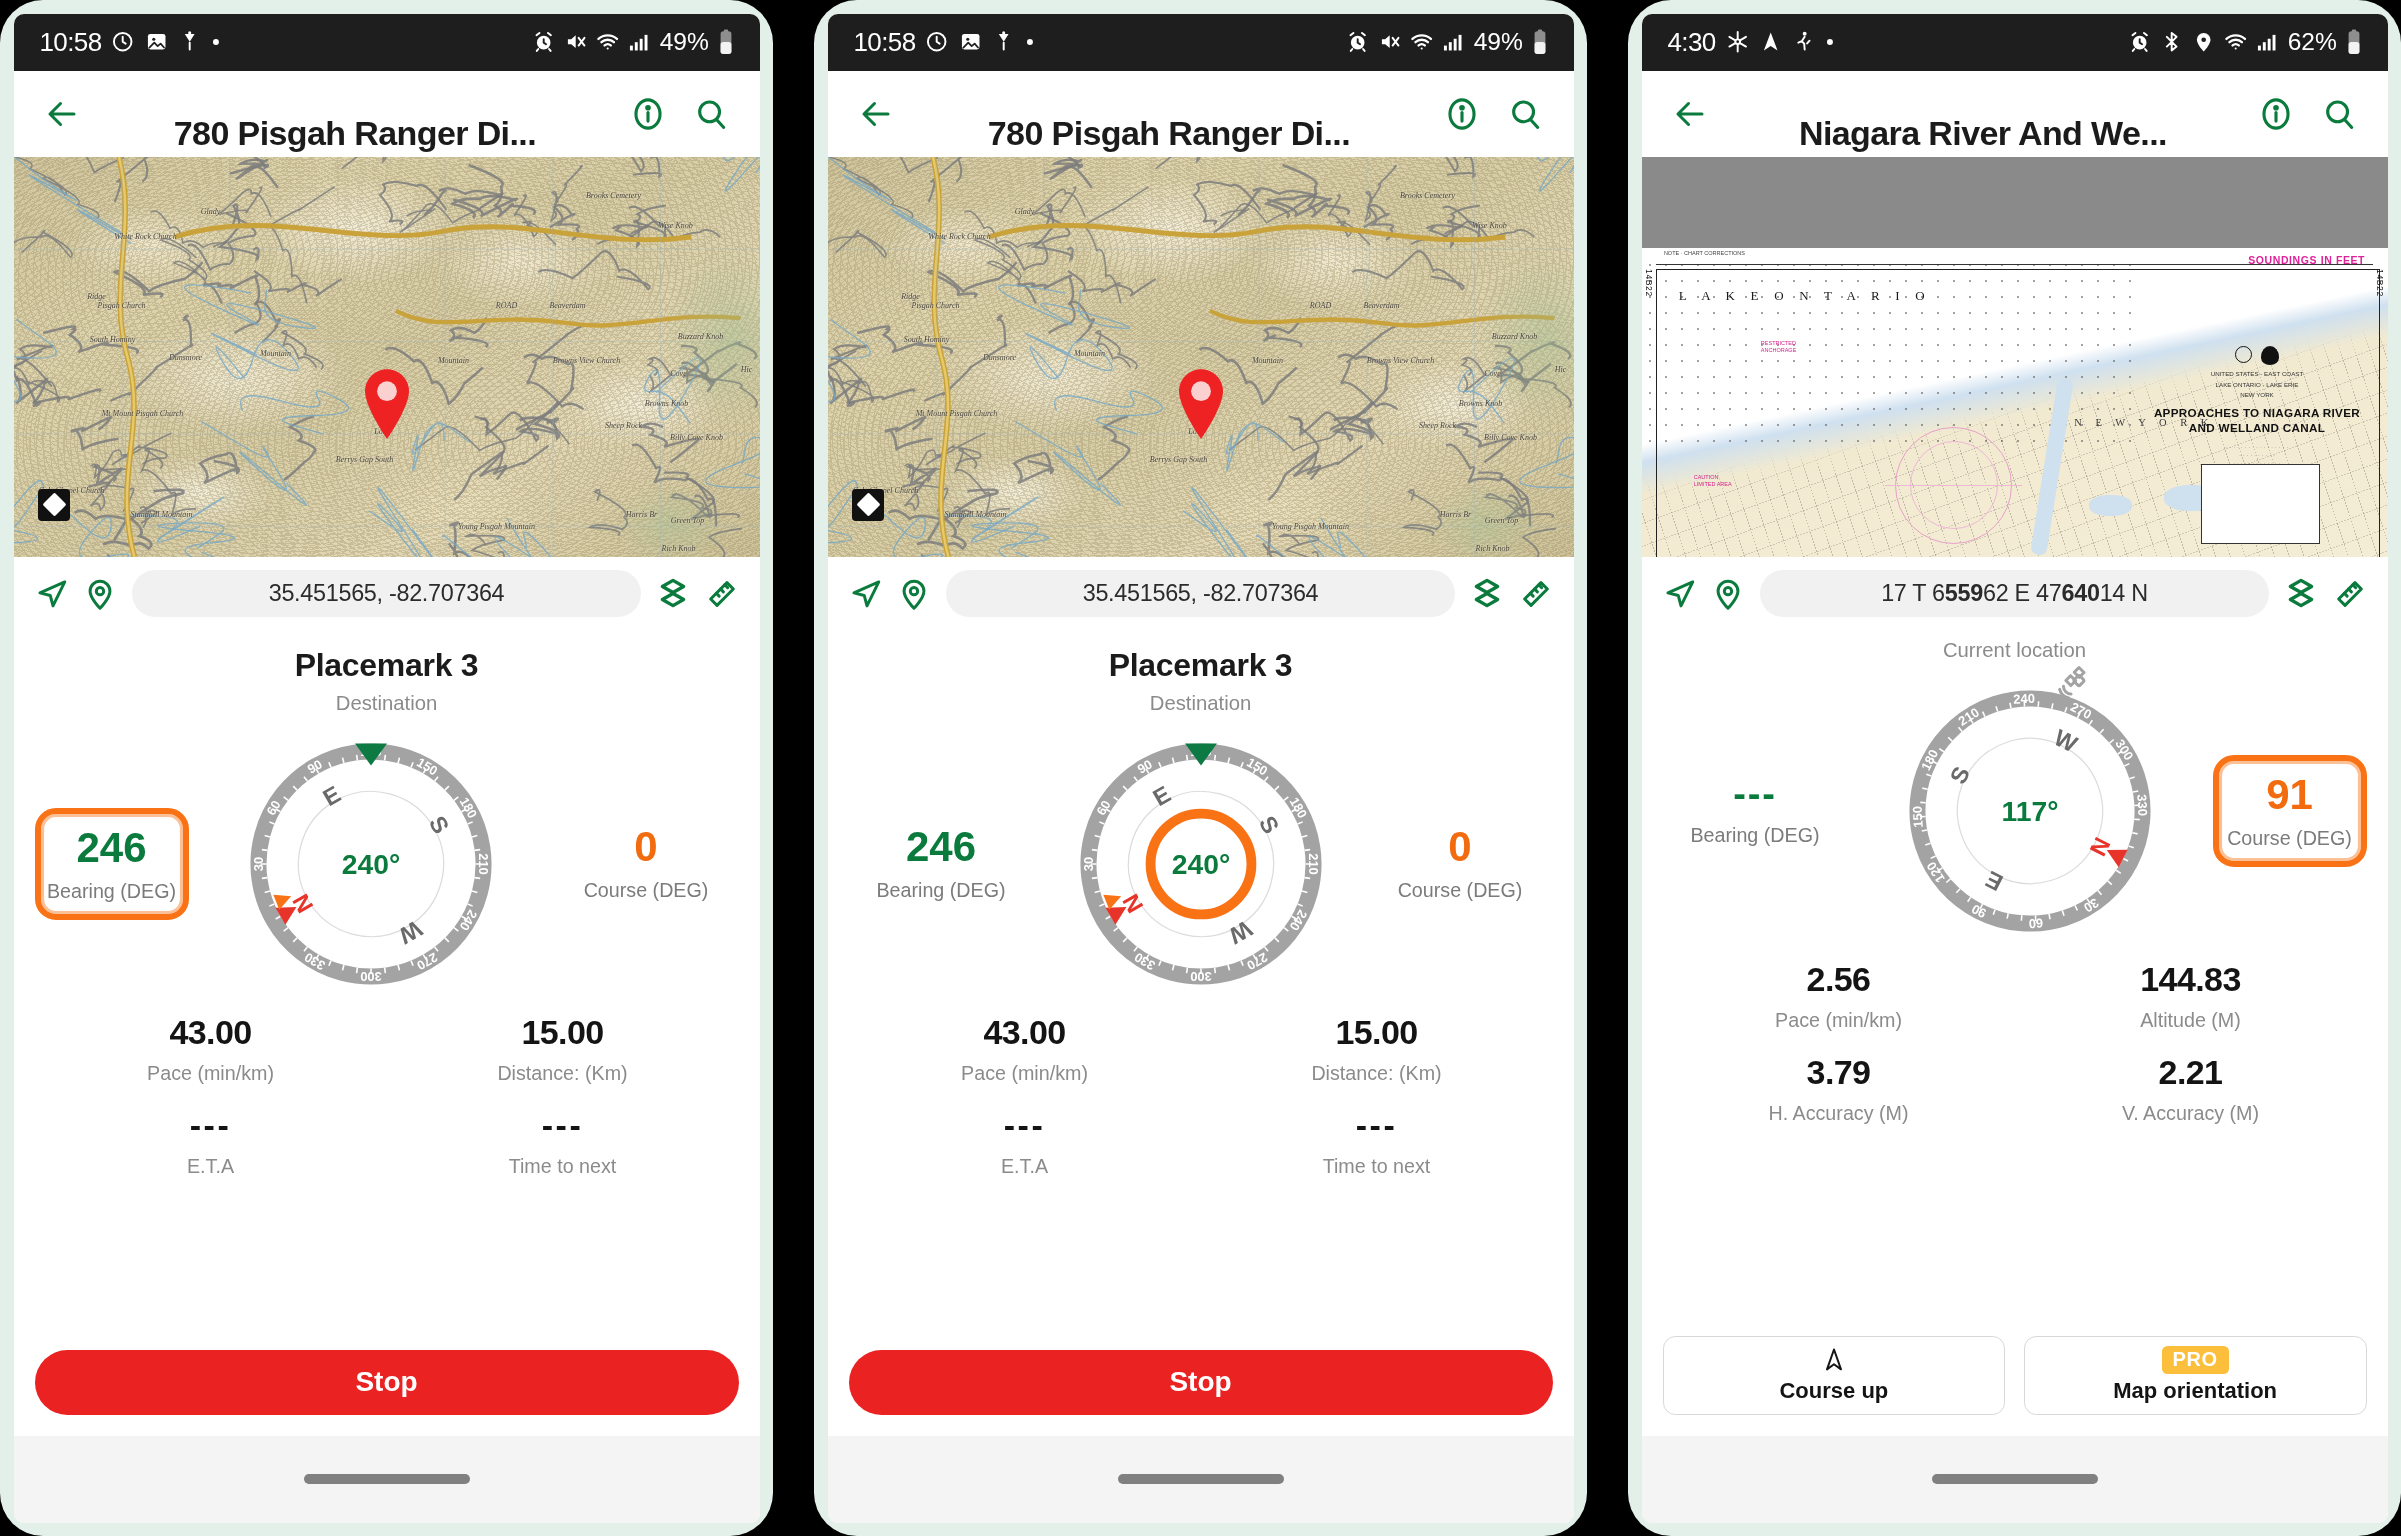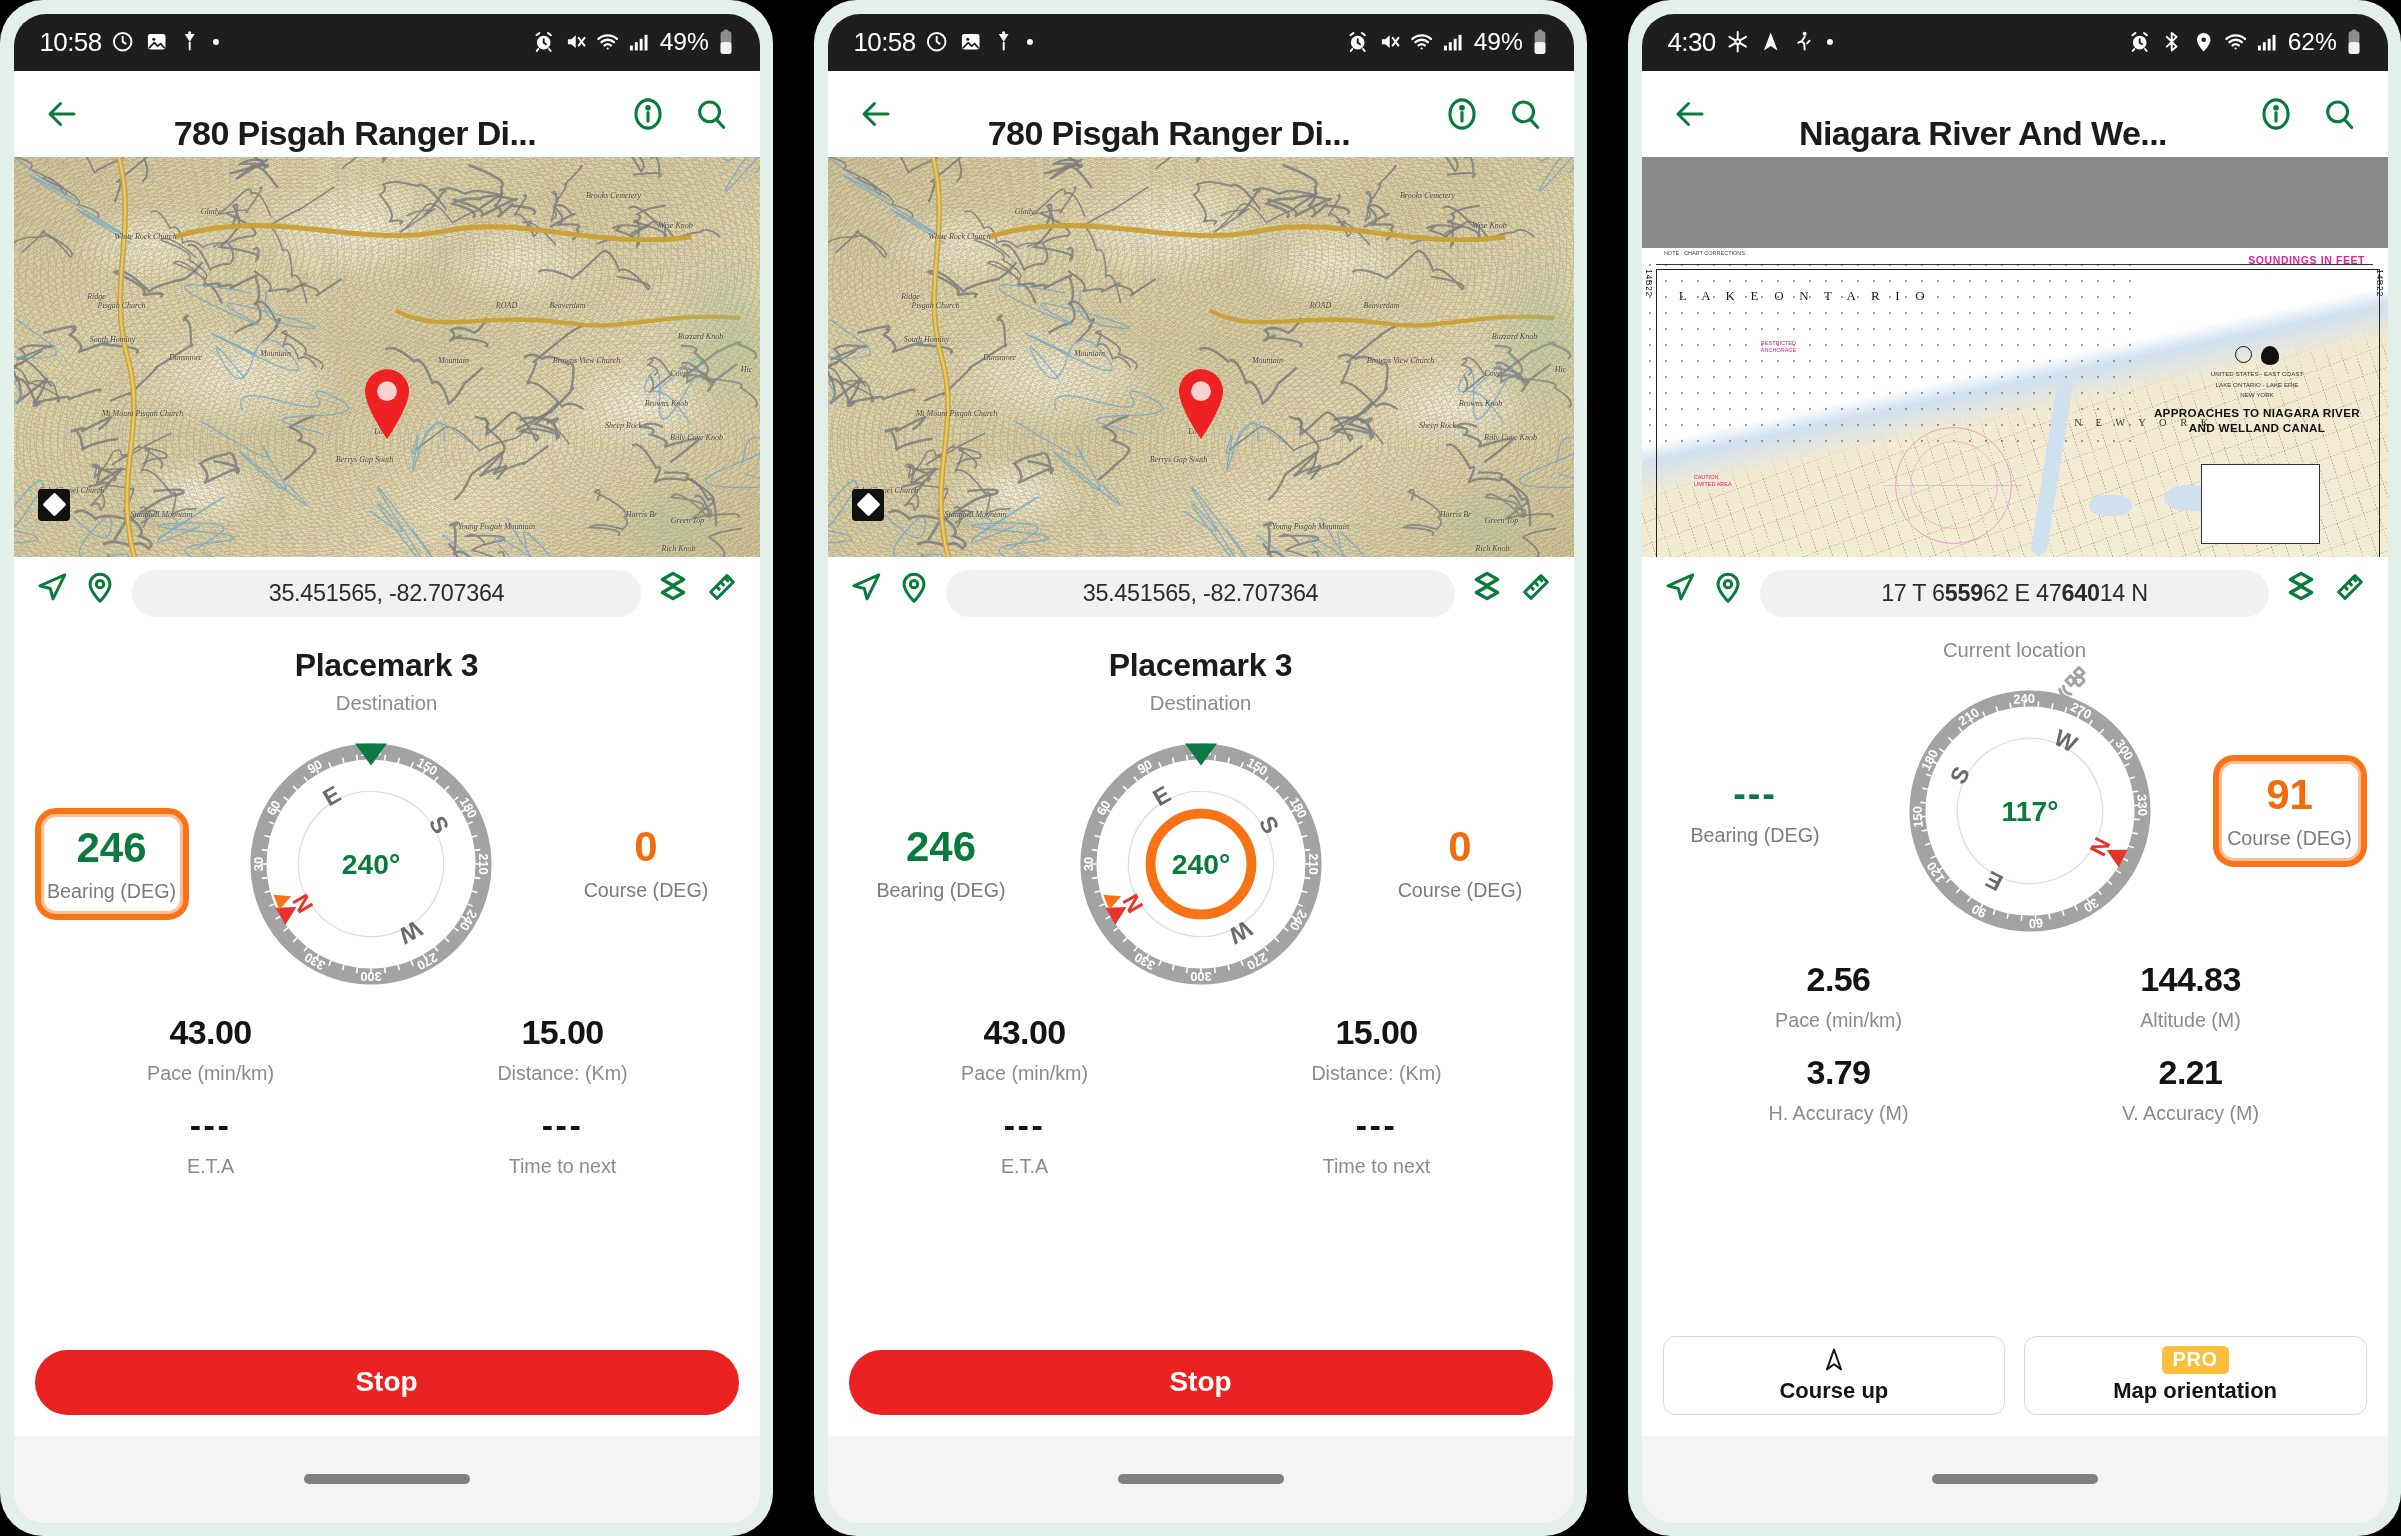--- a/index.html
+++ b/index.html
@@ -2,21 +2,21 @@
 <html style="font-size:9.9px"><head>
 <meta charset="utf-8">
 <style>
   * { box-sizing: border-box; margin:0; padding:0; }
   html,body { width:2401px; height:1536px; background:#000; font-family:"Liberation Sans", sans-serif; }
   .stage { position:relative; width:2401px; height:1536px; background:#000; display:flex; justify-content:space-between; }
 
   
   .phone { position:relative; width:773px; height:1536px; background:#e3f0ea; border-radius:43px; overflow:hidden;
            display:flex; flex-direction:column; }
-  .phone-inner { position:absolute; left:13.5px; top:13.5px; width:746px; height:1509px; background:#fff; border-radius:32px; overflow:hidden;
+  .phone-inner { position:absolute; left:13.5px; top:13.5px; width:746px; height:1509px; background:#fff; border-radius:10px; overflow:hidden;
                  display:flex; flex-direction:column; }
 
   
   .statusbar { height:57px; background:#1e1e1e; color:#fff; display:flex; align-items:center;
                padding:0 26px; font-size:24.6px; flex:0 0 auto; }
   .sb-left { display:flex; align-items:center; gap:9.9px; }
   .sb-right { margin-left:auto; display:flex; align-items:center; gap:8.6px; }
   .sb-time { font-size:26px; font-weight:400; letter-spacing:-0.6px; }
   .sb-pct { font-size:24.6px; }
   .ic { display:inline-block; line-height:0; }
@@ -88,21 +88,21 @@
   .chart-rose:after { content:""; position:absolute; left:-11px; right:-11px; top:50%; height:0.9px; background:#efb7d6; }
   .chart-note { position:absolute; font-size:5.5px; color:#d4218f; line-height:1.3; }
   .chart-edgecode { position:absolute; font-size:8.6px; color:#111; letter-spacing:0.6px;
       writing-mode:vertical-rl; }
   .chart-inset { position:absolute; background:#fff; border:0.6px solid #333; }
   .chart-topline { position:absolute; left:2%; right:2%; top:16px; height:0.6px; background:#333; }
   .chart-frame { position:absolute; left:2%; right:1%; top:21px; bottom:0; border:1.2px solid #222; border-bottom:none; }
   .chart-hdr { position:absolute; left:3%; top:2.5px; font-size:5.5px; color:#444; }
 
   
-  .coordbar { display:flex; align-items:flex-start; gap:14.8px; padding:13.5px 21px; flex:0 0 auto; }
+  .coordbar { display:flex; align-items:center; gap:14.8px; padding:13.5px 21px; flex:0 0 auto; }
   .coordpill { flex:1; height:47px; background:#f1f1f1; border-radius:23.4px; display:flex; align-items:center;
                justify-content:center; font-size:23.4px; color:#2b2b2b; letter-spacing:-0.3px; }
   .coordpill b { font-weight:700; }
 
   
   .body { flex:1; background:#fff; display:flex; flex-direction:column; padding:0 21px; }
   .place-name { text-align:center; font-size:32px; font-weight:700; color:#1b1b1b; margin-top:16px; letter-spacing:-0.3px; }
   .place-name.utm { font-size:29.6px; }
   .place-sub { text-align:center; font-size:20.3px; color:#8b8b8b; margin-top:8.6px; }
 

